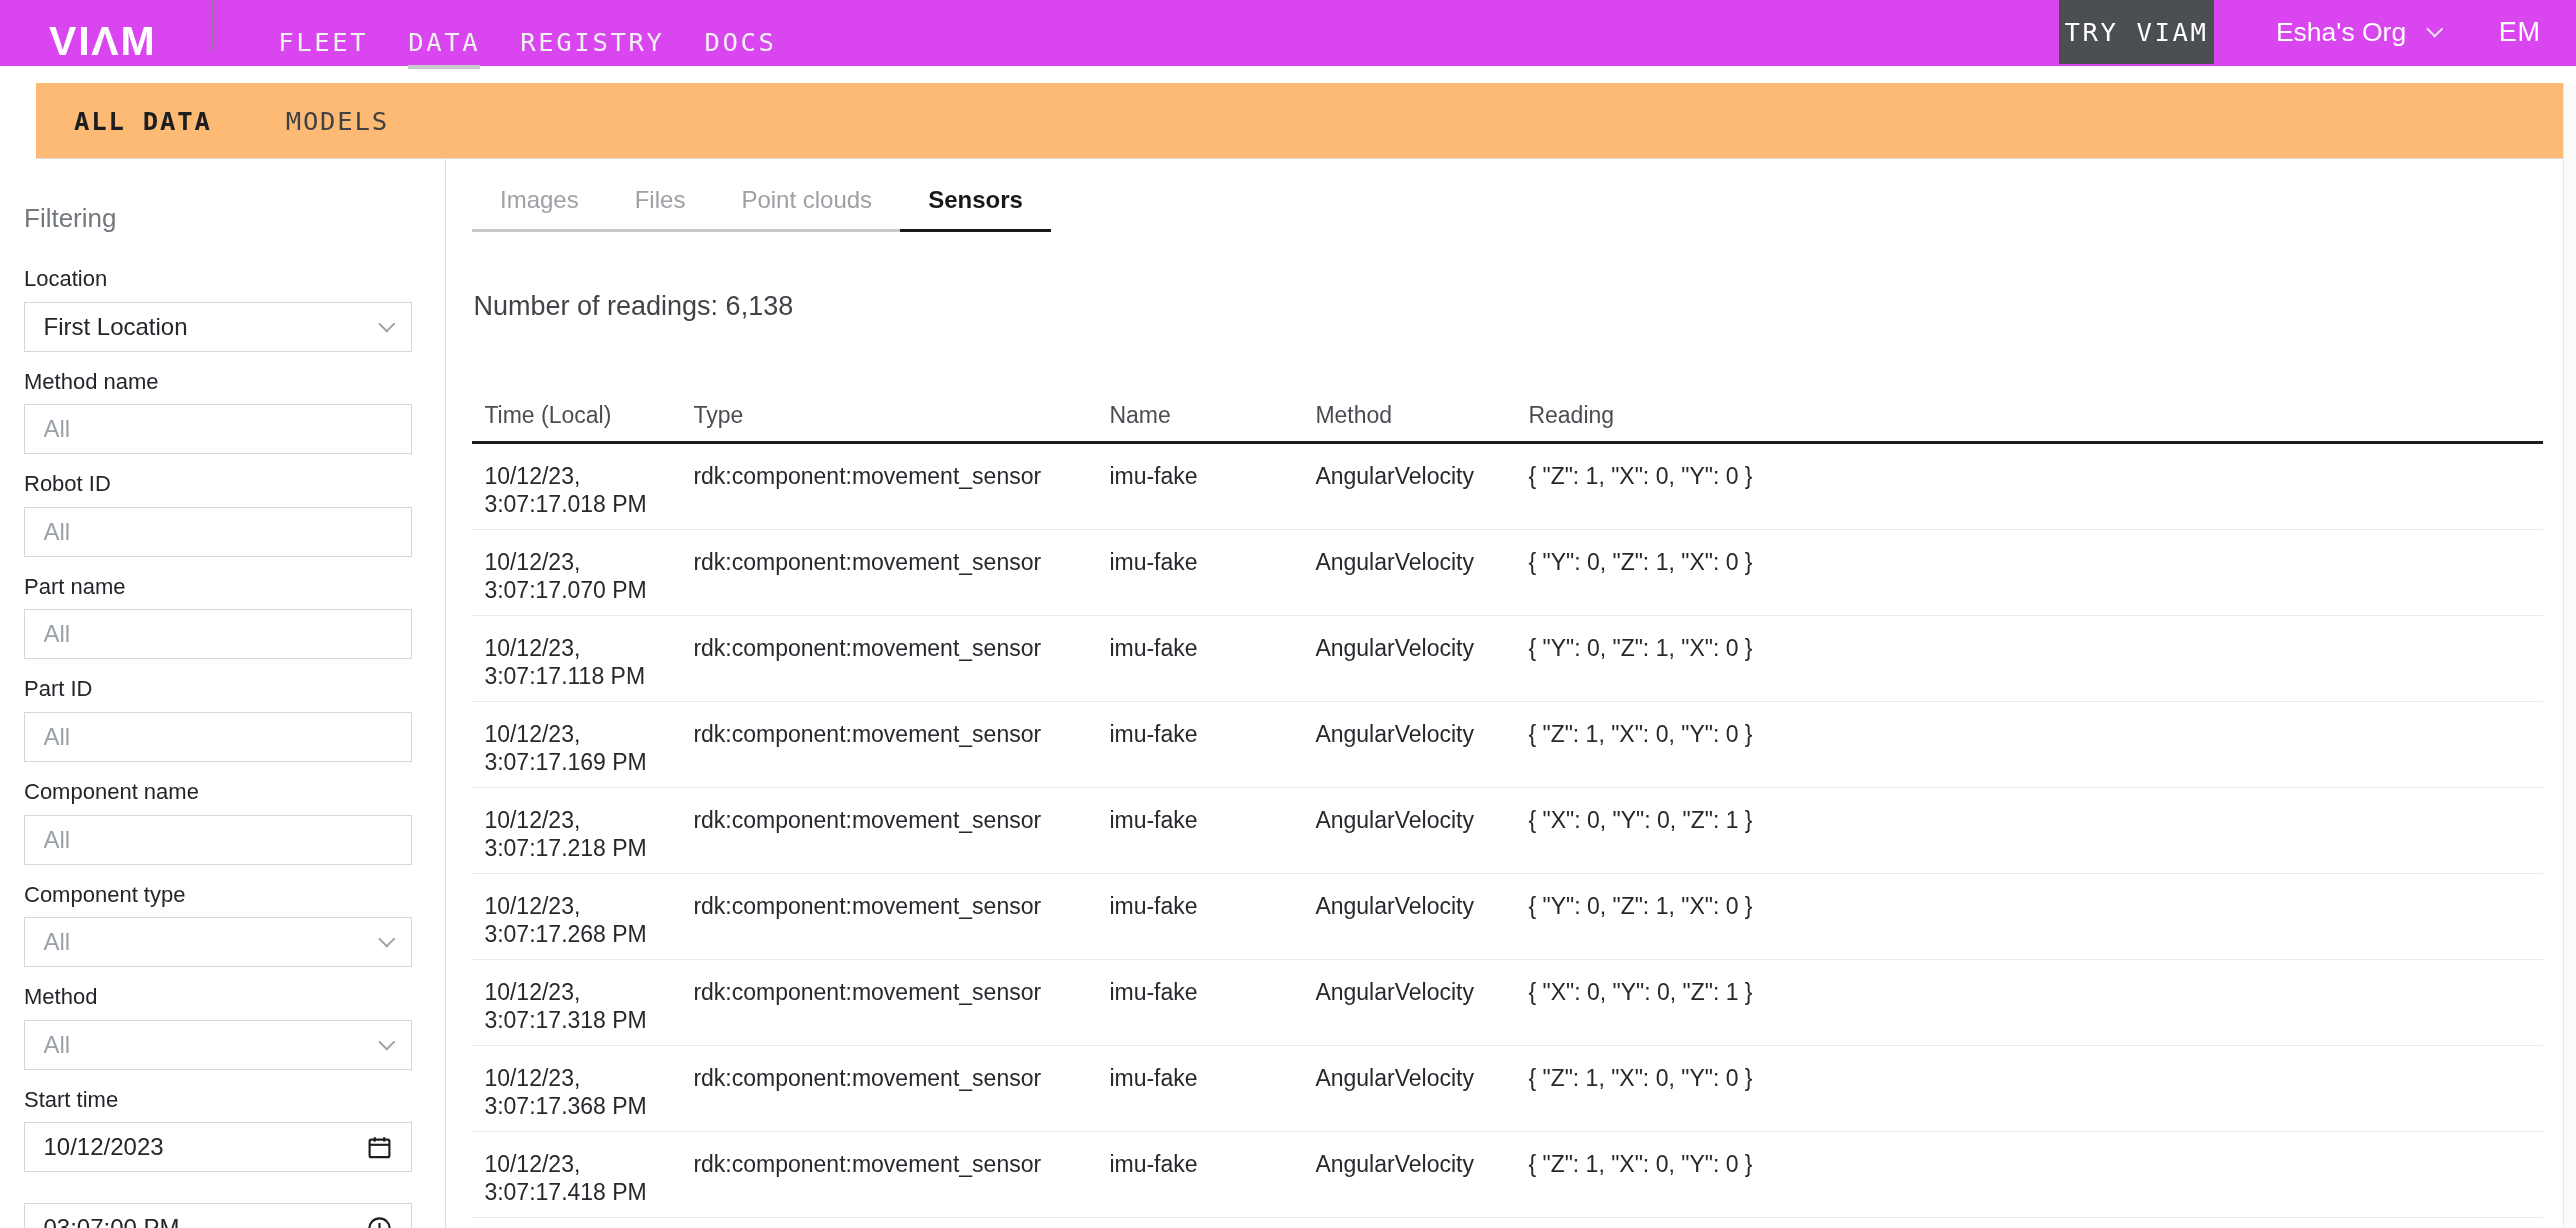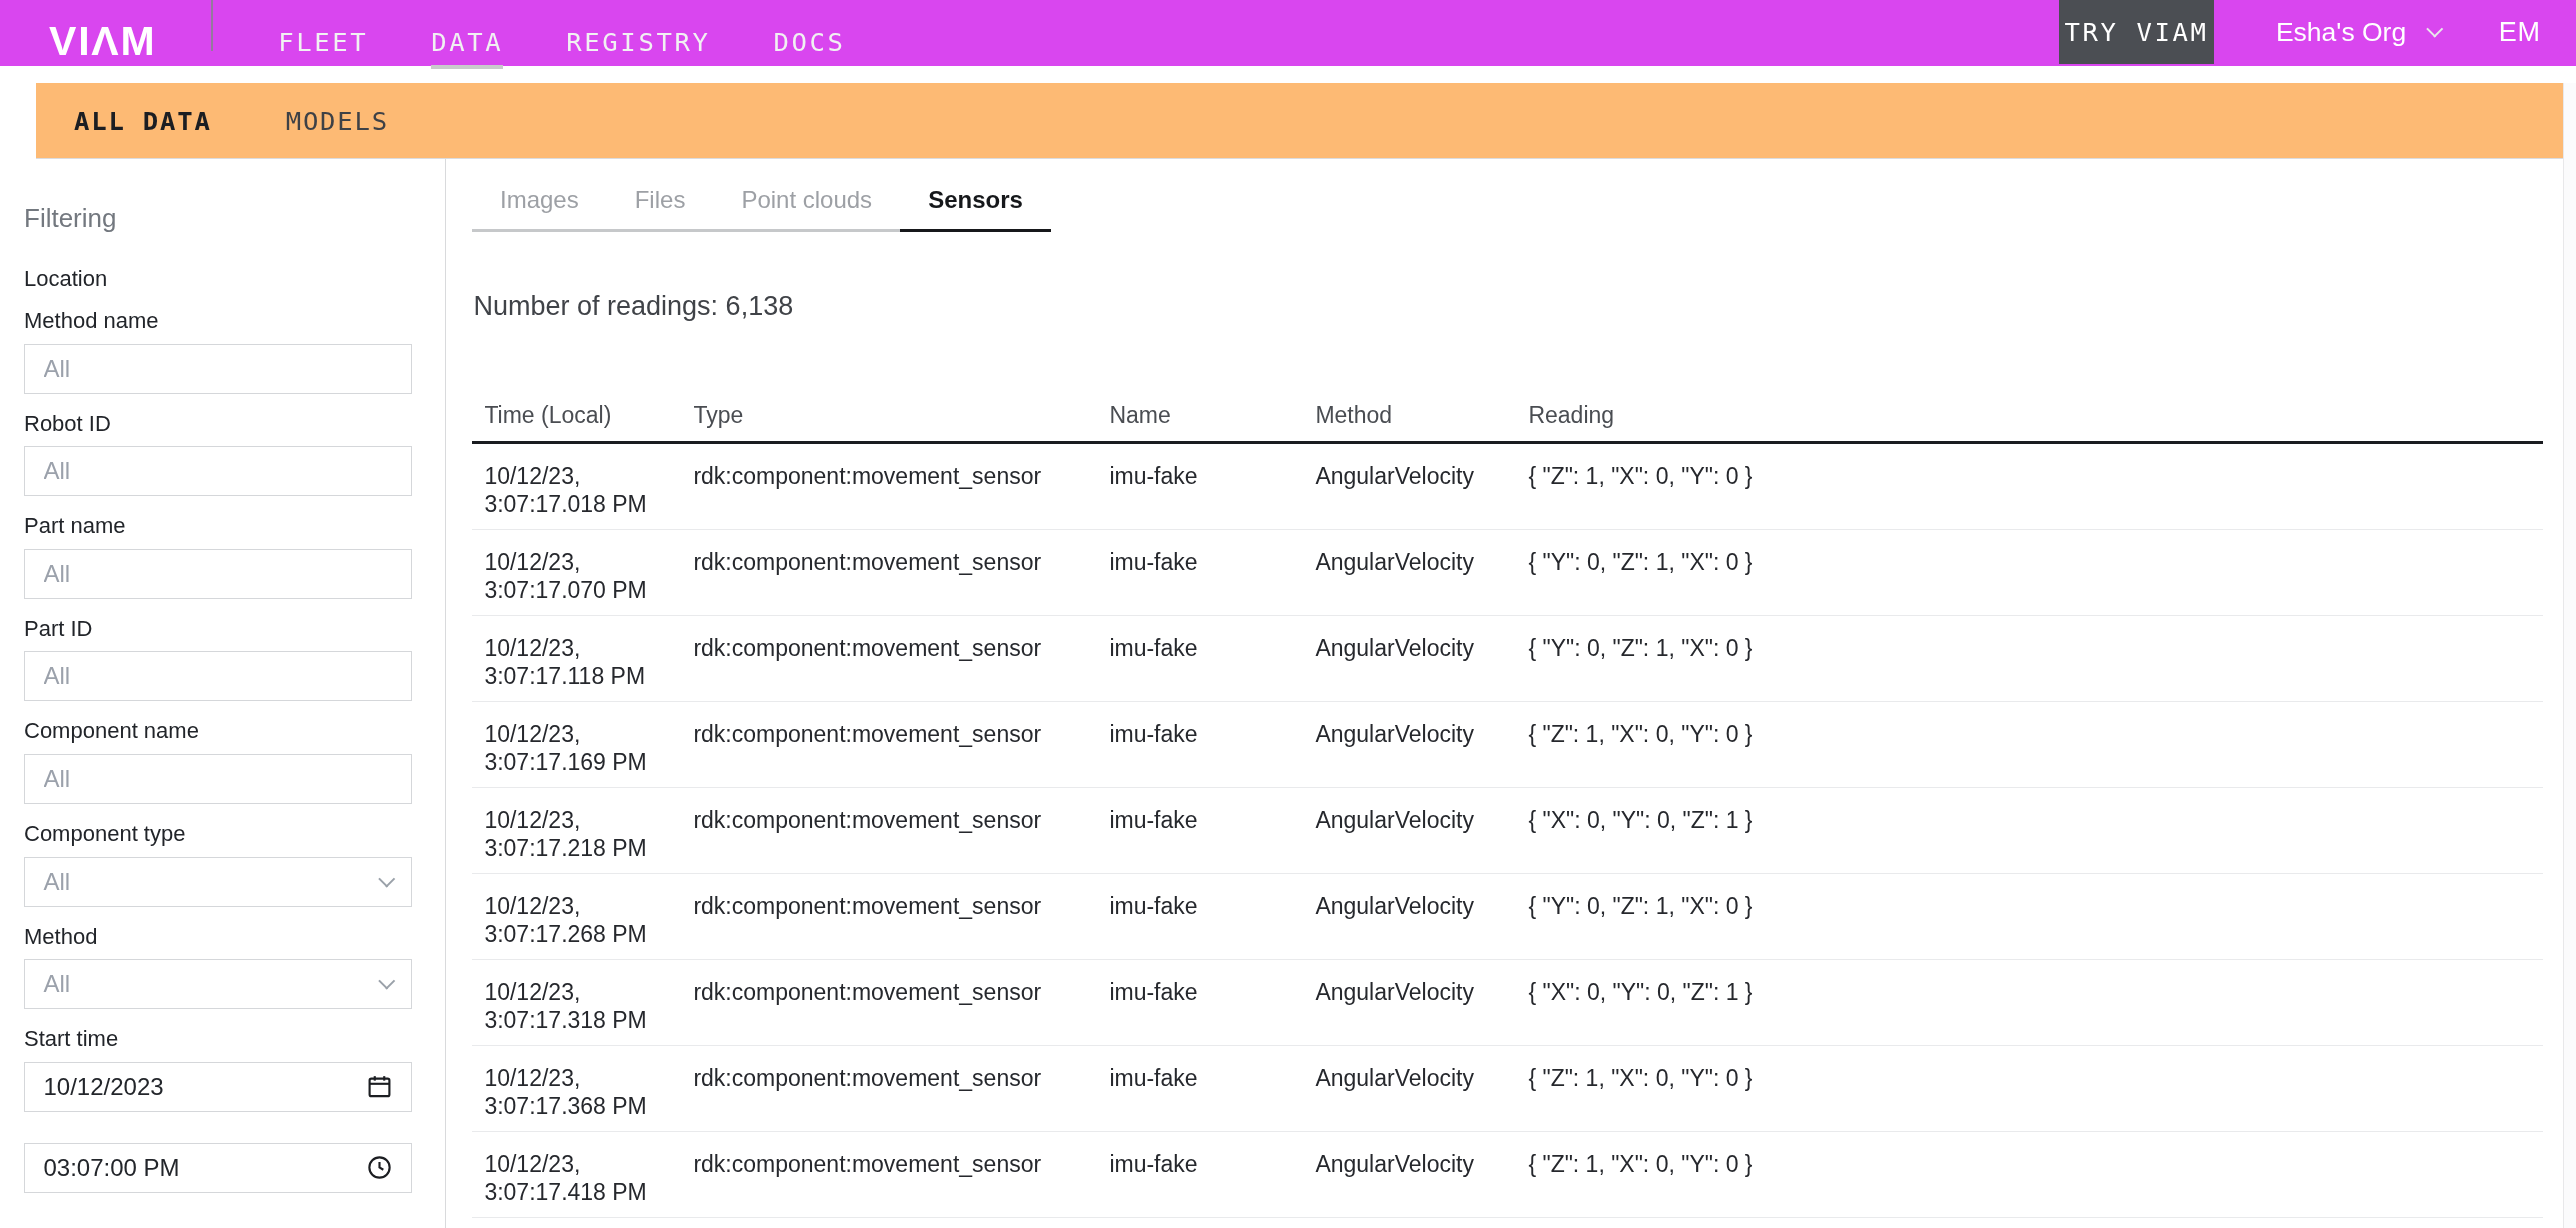--- a/index.html
+++ b/index.html
@@ -14,21 +14,21 @@
   
   .topnav {
     position:absolute; top:0; left:0; width:2576px; height:66px;
     background:#d946ef; display:flex; align-items:flex-start;
   }
   .logo {
     margin-left:49px; color:#ffffff; font-size:41px; font-weight:800;
     letter-spacing:1.8px; line-height:83px; cursor:pointer;
   }
   .nav-divider { width:1.8px; height:51px; background:#83858a; margin-left:55px; opacity:.8; }
-  .nav-items { display:flex; align-items:center; margin-left:65px; gap:63px; height:83px; }
+  .nav-items { display:flex; align-items:center; margin-left:65px; gap:40px; height:83px; }
   .nav-item {
     position:relative; color:#f1f1f2; font-size:25.6px; letter-spacing:2.6px;
     line-height:30px; cursor:pointer; text-decoration:none; display:block;
   }
   .nav-item.active::after {
     content:""; position:absolute; left:0; right:0; bottom:-12.4px; height:3.5px; background:#c9cacc;
   }
   .nav-right { margin-left:auto; display:flex; align-items:center; margin-right:35px; }
   .try-viam {
     width:155px; height:64px; background:#4b4e53; border:none; color:#ffffff;
@@ -126,20 +126,24 @@
 <div class="subnav mono">
   <div class="subnav-tab active">ALL DATA</div>
   <div class="subnav-tab">MODELS</div>
 </div>
 
 <aside class="sidebar">
   <div class="filtering">Filtering</div>
 
   <div class="group">
     <div class="field-label">Location</div>
+    <div class="control">
+      <span class="val">First Location</span>
+      <span class="chev chev-sel"></span>
+    </div>
   </div>
 
   <div class="group">
     <div class="field-label">Method name</div>
     <input class="text-input" type="text" placeholder="All" style="">
   </div>
 
   <div class="group">
     <div class="field-label">Robot ID</div>
     <input class="text-input" type="text" placeholder="All" style="">

